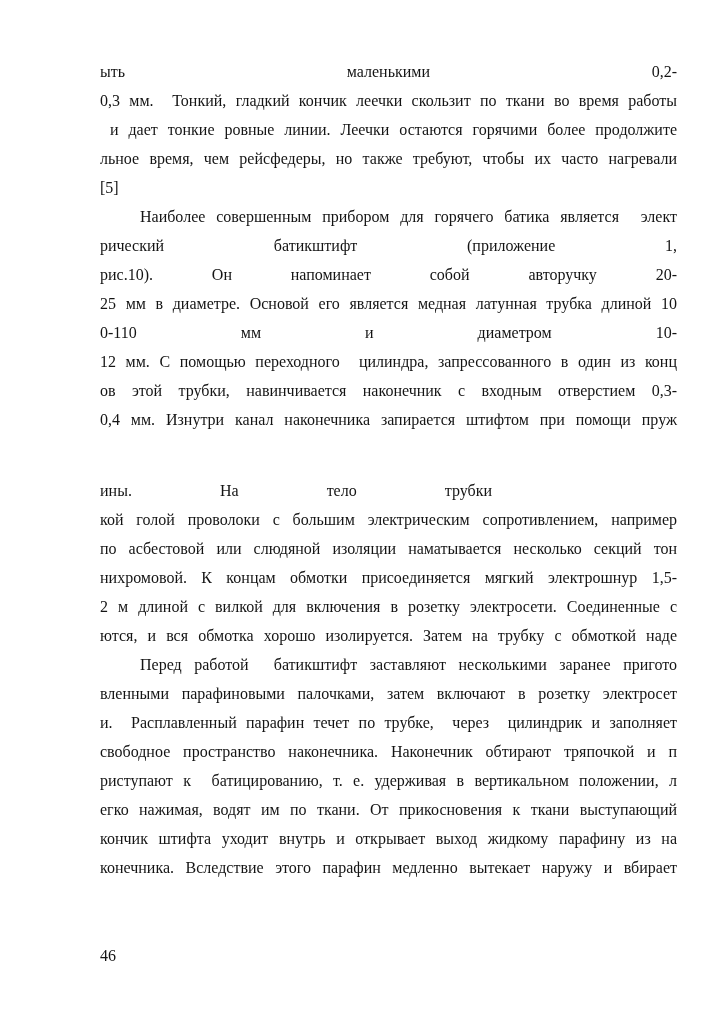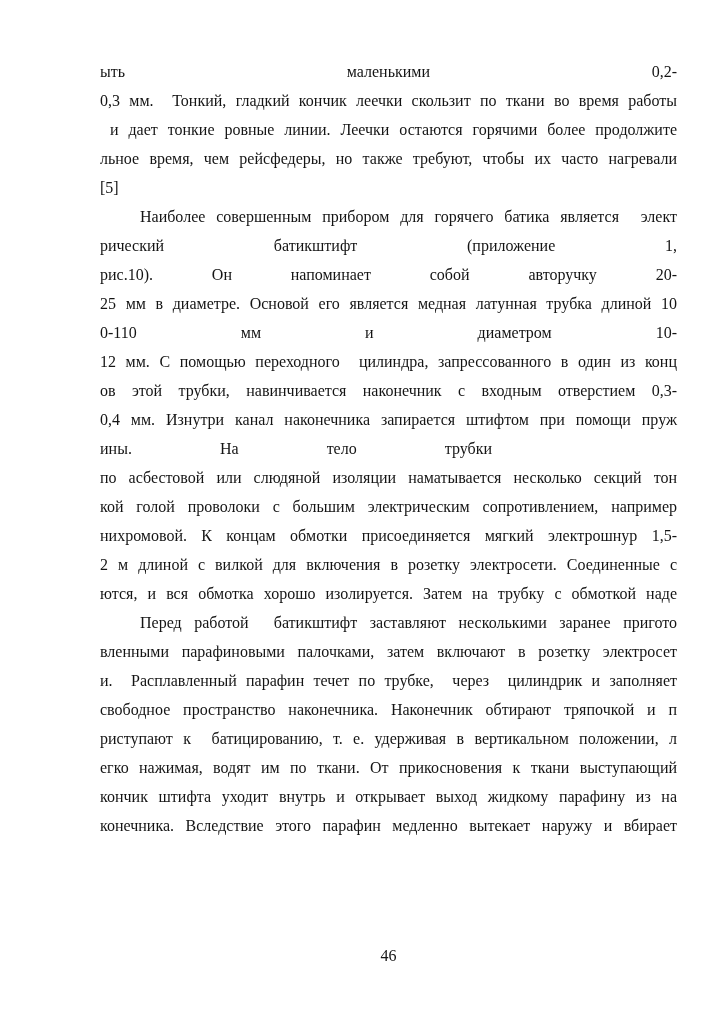--- a/index.html
+++ b/index.html
@@ -34,27 +34,28 @@
   .line.left {
     text-align: left;
     text-align-last: left;
   }
   .line.indent {
     text-indent: 40px;
     font-family: Liberation Serif, serif;
   }
   .line.partial {
     width: 392px;
+    margin-top: 42px;
   }
   .pagenum {
     position: absolute;
     left: 100px;
     top: 941px;
     width: 577px;
-    text-align: center;
+    text-align: left;
     font-size: 16px;
     line-height: 29px;
     color: #141414;
   }
 </style>
 </head>
 <body>
 
 <div class="page">
   <div class="text-block">
@@ -65,22 +66,22 @@
     <div class="line left">[5]</div>
     <div class="line indent">Наиболее совершенным прибором для горячего батика является  элект</div>
     <div class="line">рический батикштифт (приложение 1,</div>
     <div class="line">рис.10). Он напоминает собой авторучку 20-</div>
     <div class="line">25 мм в диаметре. Основой его является медная латунная трубка длиной 10</div>
     <div class="line">0-110 мм и диаметром 10-</div>
     <div class="line">12 мм. С помощью переходного  цилиндра, запрессованного в один из конц</div>
     <div class="line">ов  этой  трубки,  навинчивается  наконечник  с  входным  отверстием  0,3-</div>
     <div class="line">0,4 мм. Изнутри канал наконечника запирается штифтом при помощи пруж</div>
     <div class="line partial">ины. На тело трубки</div>
+    <div class="line">кой голой проволоки с большим электрическим сопротивлением, например</div>
     <div class="line">по асбестовой или слюдяной изоляции наматывается несколько секций тон</div>
-    <div class="line">кой голой проволоки с большим электрическим сопротивлением, например</div>
     <div class="line">нихромовой.  К  концам  обмотки  присоединяется  мягкий  электрошнур  1,5-</div>
     <div class="line">2 м длиной с вилкой для включения в розетку электросети. Соединенные с</div>
     <div class="line">ются, и вся обмотка хорошо изолируется. Затем на трубку с обмоткой наде</div>
     <div class="line indent">Перед работой  батикштифт заставляют несколькими заранее пригото</div>
     <div class="line">вленными парафиновыми палочками, затем включают в розетку электросет</div>
     <div class="line">и.  Расплавленный парафин течет по трубке,  через  цилиндрик и заполняет</div>
     <div class="line">свободное пространство наконечника. Наконечник обтирают тряпочкой и п</div>
     <div class="line">риступают к  батицированию, т. е. удерживая в вертикальном положении, л</div>
     <div class="line">егко нажимая, водят им по ткани. От прикосновения к ткани выступающий</div>
     <div class="line">кончик штифта уходит внутрь и открывает выход жидкому парафину из на</div>

